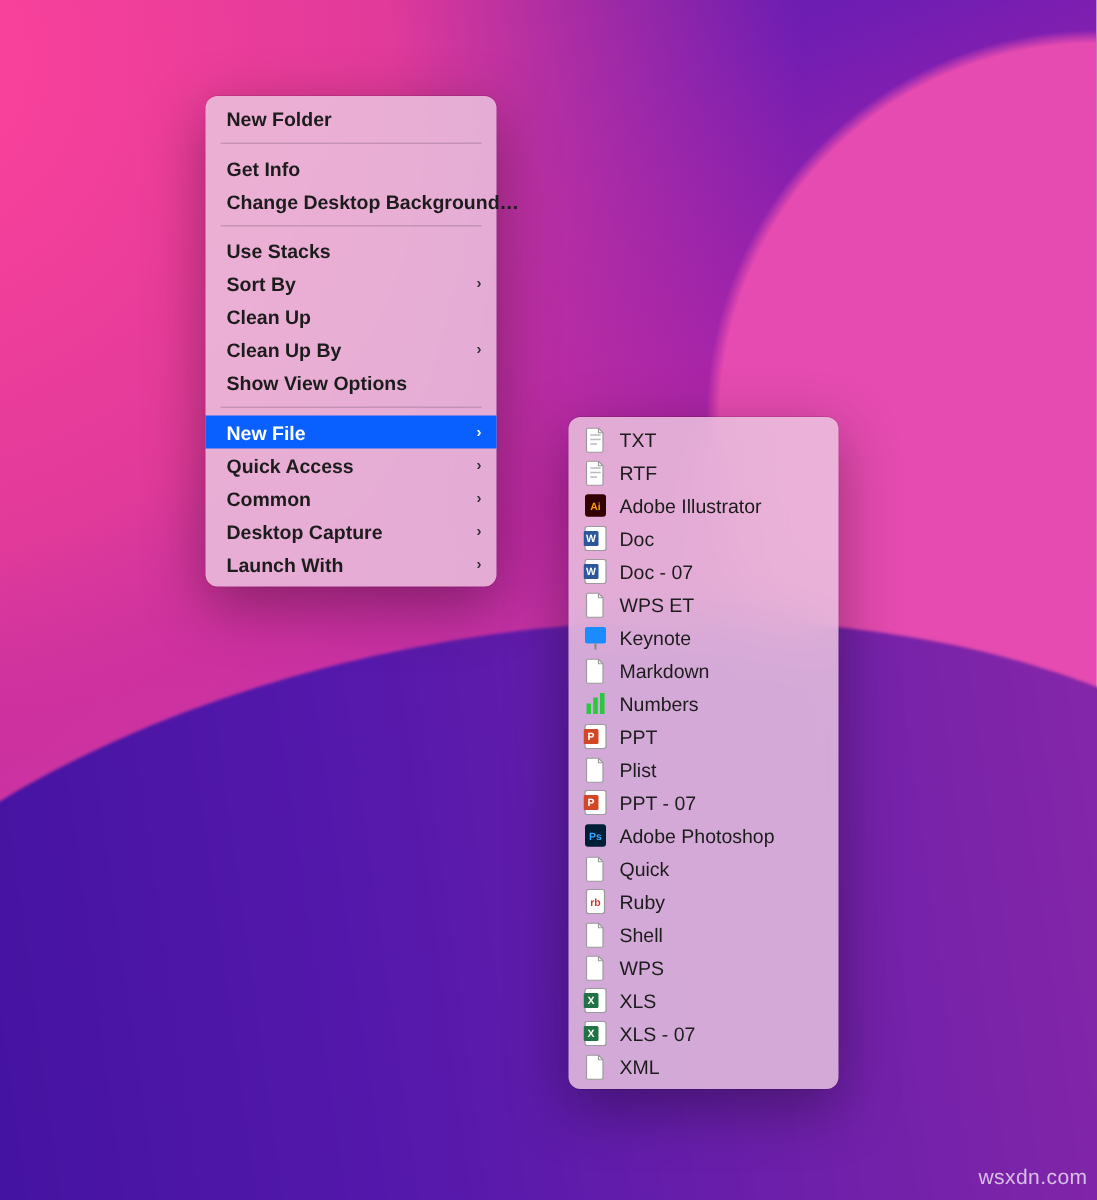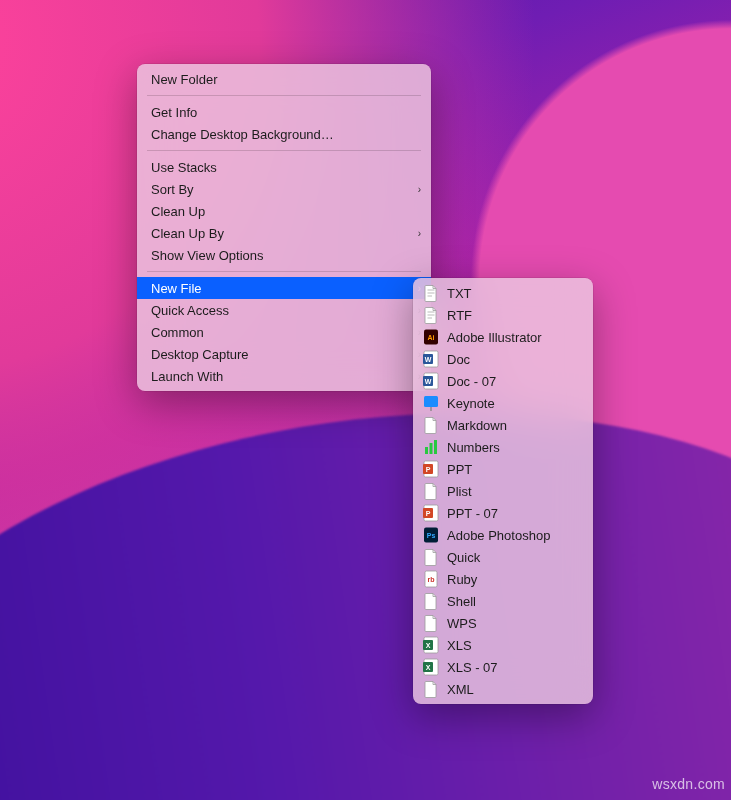--- a/index.html
+++ b/index.html
@@ -18,22 +18,22 @@
   .menu { position: absolute; background: rgba(235,200,225,0.82); backdrop-filter: blur(20px);
     border-radius: 8px; box-shadow: 0 12px 40px rgba(0,0,0,0.35), 0 0 0 0.5px rgba(0,0,0,0.15);
     padding: 4px 0; }
   .menu-item { display:flex; align-items:center; height:22px; padding:0 18px 0 14px; cursor:default;
     white-space:nowrap; position:relative; }
   .menu-item.sel { background:#0a60ff; color:#fff; }
   .menu hr { border:none; border-top:1px solid rgba(0,0,0,0.15); margin:5px 10px; }
   .chev { position:absolute; right:10px; font-size:10px; color:#333; }
   .menu-item.sel .chev { color:#fff; }
 
-  .sub { left:379px; top:278px; width:180px;margin-left:34px; }
-  .main { left:137px; top:64px; width:294px; }
+  .sub { left:379px; top:278px; width:180px; }
+  .main { left:137px; top:64px; width:194px;font-weight:bold; }
 
   .sub .menu-item { padding-left:10px; gap:8px; }
   .fi { width:16px; height:18px; display:flex; align-items:center; justify-content:center; flex:0 0 16px; }
   .fi svg { display:block; }
 </style>
 </head>
 <body>
 
 <div class="wallpaper"></div>
 <div class="swoop"></div>
@@ -139,20 +139,29 @@
           <rect x="1" y="1" width="14" height="16" rx="1.5" fill="#fff" stroke="#9a9a9a" stroke-width="0.8"></rect>
           <rect x="0" y="4" width="10" height="10" rx="1" fill="#2b579a"></rect>
           <text x="5" y="11.5" font-size="7" font-weight="700" fill="#fff" text-anchor="middle" font-family="Arial">W</text>
         </svg>
       </span>
       <span>Doc - 07</span>
     </div>
     <div class="menu-item">
       <span class="fi">
         <svg width="16" height="18" viewBox="0 0 16 18">
+          <path d="M3 1.5 h7 l3 3 v12 a1 1 0 0 1 -1 1 h-9 a1 1 0 0 1 -1 -1 v-14 a1 1 0 0 1 1 -1 z" fill="#fff" stroke="#9a9a9a" stroke-width="0.8"></path>
+          <path d="M10 1.5 v3 h3" fill="none" stroke="#9a9a9a" stroke-width="0.8"></path>
+        </svg>
+      </span>
+      <span>WPS ET</span>
+    </div>
+    <div class="menu-item">
+      <span class="fi">
+        <svg width="16" height="18" viewBox="0 0 16 18">
           <rect x="1" y="2" width="14" height="11" rx="1.5" fill="#1a8cff"></rect>
           <rect x="7.3" y="13" width="1.4" height="4" fill="#888"></rect>
         </svg>
       </span>
       <span>Keynote</span>
     </div>
     <div class="menu-item">
       <span class="fi">
         <svg width="16" height="18" viewBox="0 0 16 18">
           <path d="M3 1.5 h7 l3 3 v12 a1 1 0 0 1 -1 1 h-9 a1 1 0 0 1 -1 -1 v-14 a1 1 0 0 1 1 -1 z" fill="#fff" stroke="#9a9a9a" stroke-width="0.8"></path>

